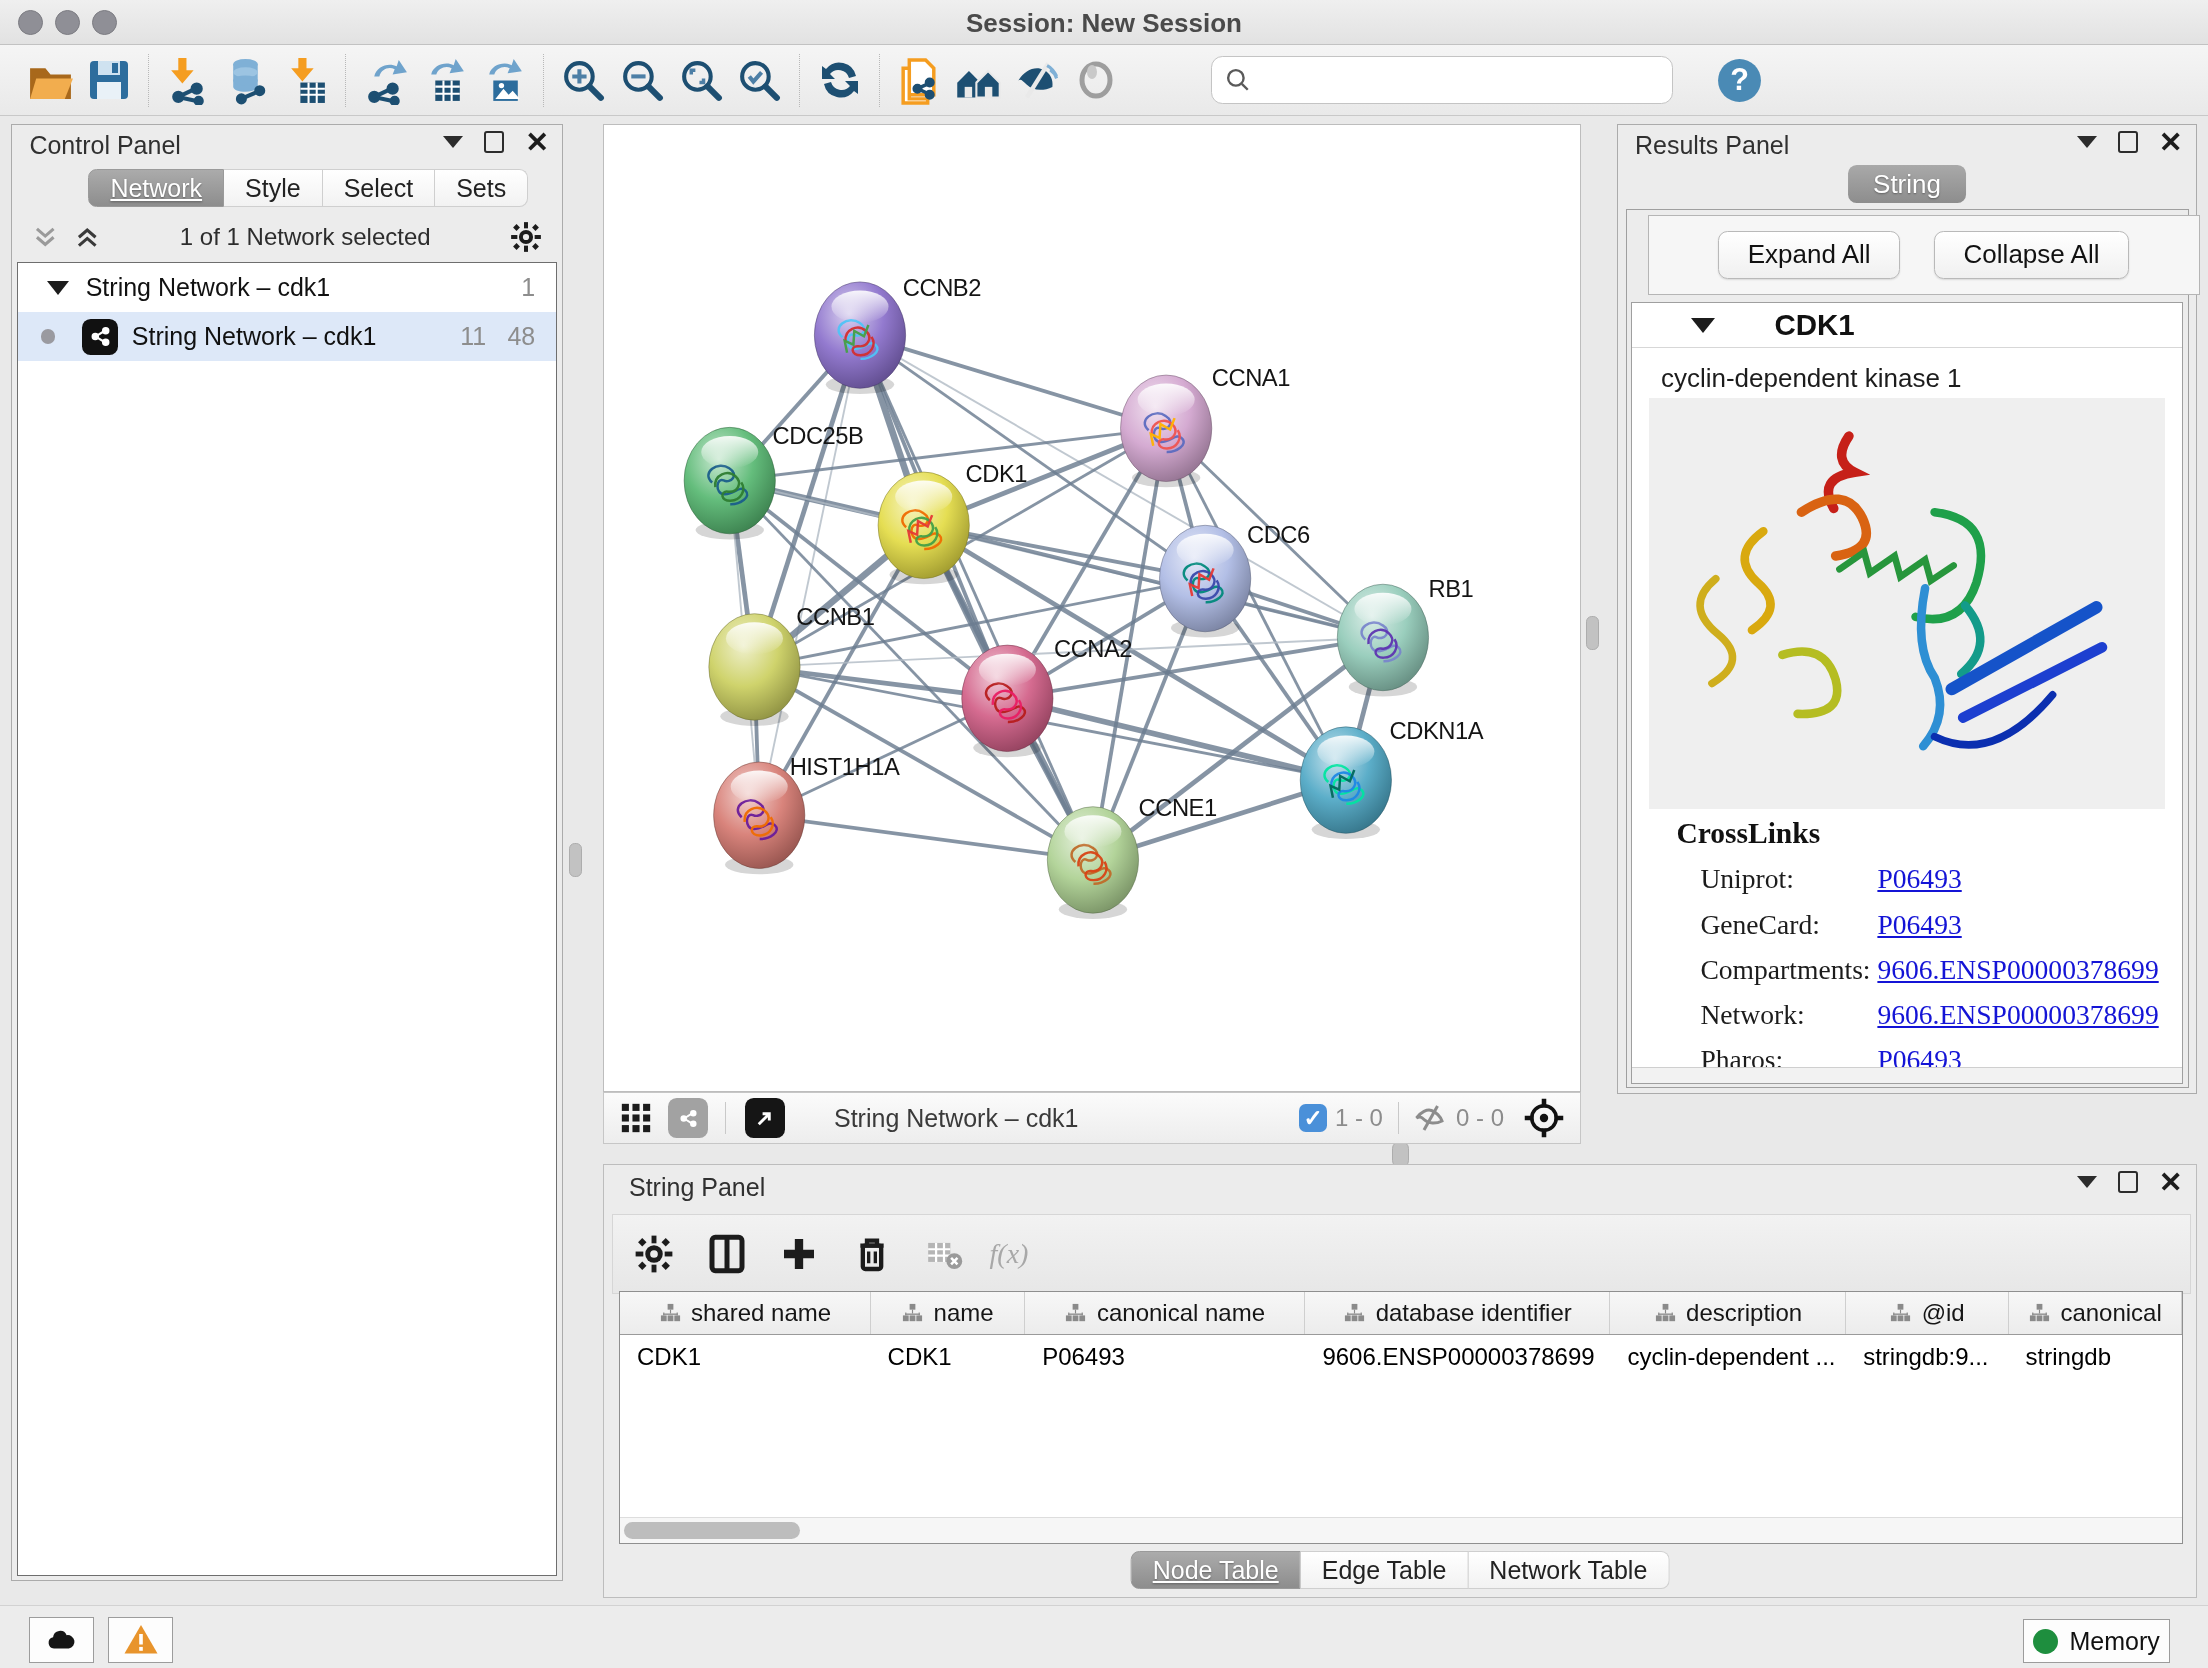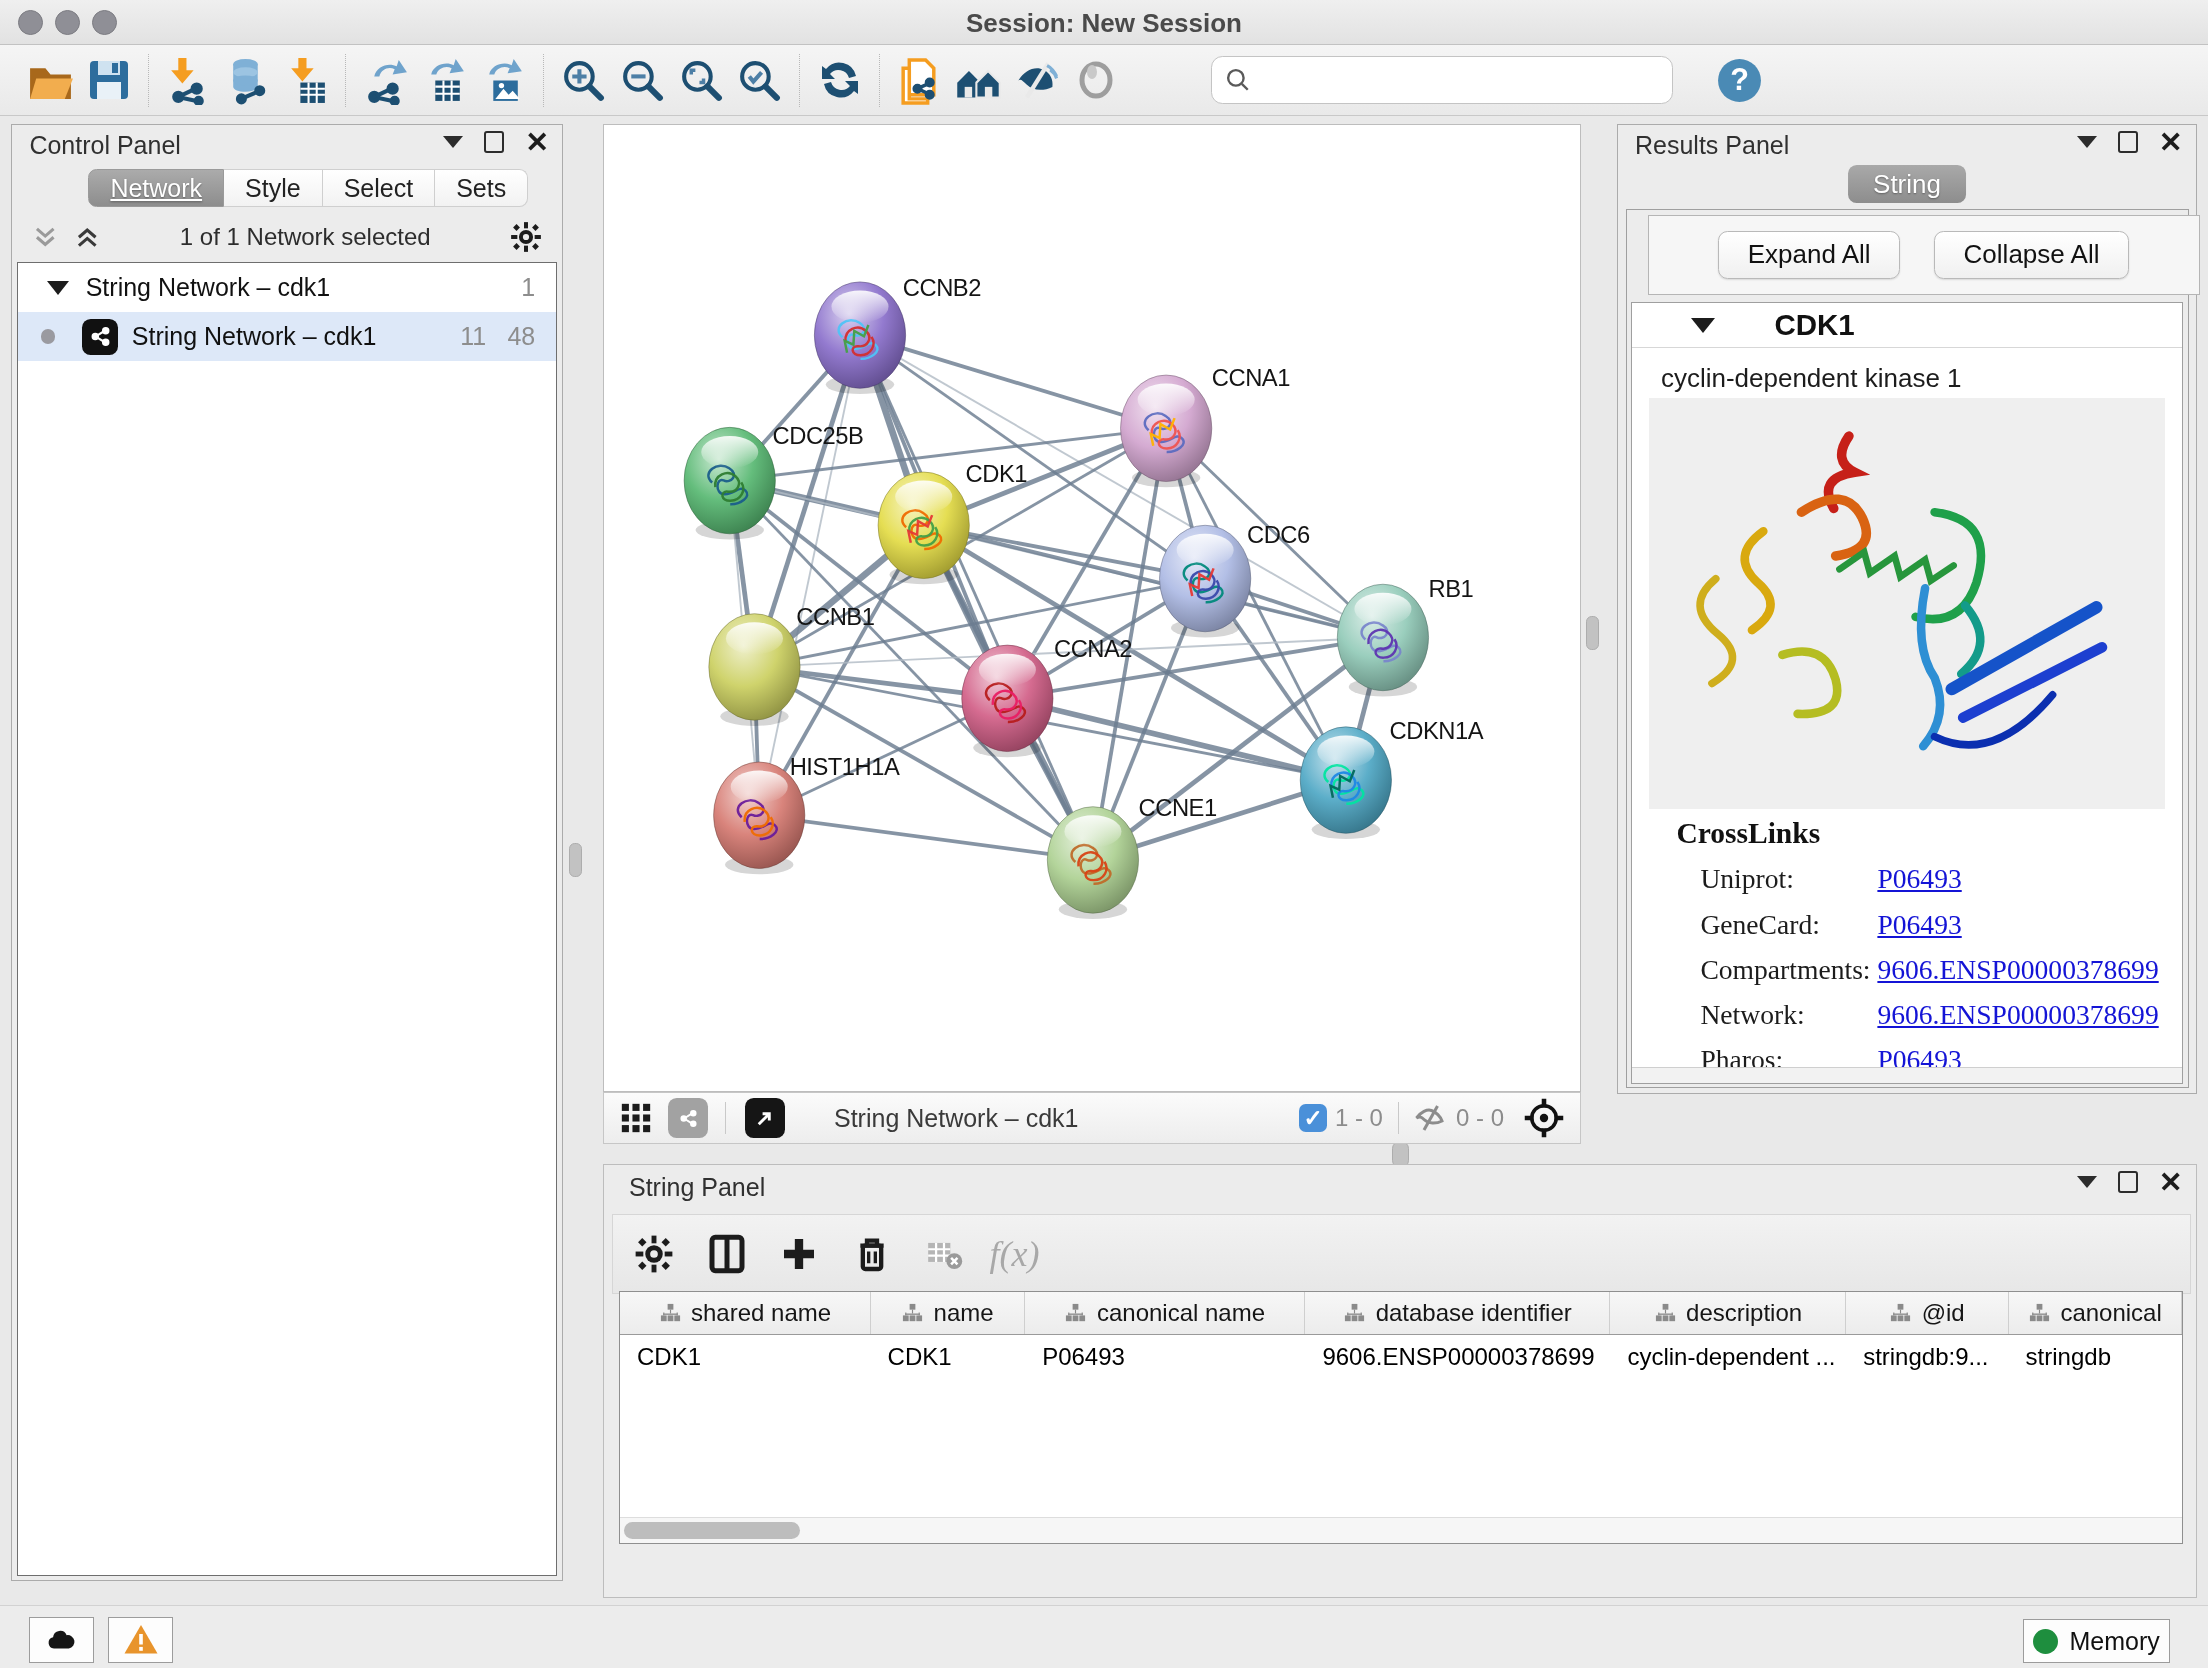--- a/index.html
+++ b/index.html
@@ -79,21 +79,21 @@
   .xl-row{display:flex;margin:13.3px 0 0 68px;font-size:27.6px;}
   .xl-label{width:177px;color:#1c1c1c;}
   .xl-link{color:#1414d6;text-decoration:underline;cursor:pointer;}
   .gene-foot{position:absolute;left:0;bottom:0;width:100%;height:15px;background:#f2f2f2;border-top:1px solid #cfcfcf;}
 
   
   .table-panel{position:absolute;left:603px;top:1164px;width:1594px;height:434px;background:#ececec;border:1px solid #bdbdbd;box-sizing:border-box;}
   .tp-header{position:relative;height:40px;padding:7.6px 0 0 25px;}
   .tp-toolbar{position:absolute;left:7.6px;top:49px;width:1579px;height:80px;background:linear-gradient(#f2f2f2,#e7e7e7);border:1px solid #d6d6d6;display:flex;align-items:center;box-sizing:border-box;}
   .tpbtn{width:61px;height:61px;display:flex;align-items:center;justify-content:center;margin-left:11.4px;cursor:pointer;}
-  .fx{font-family:"Liberation Serif",serif;font-style:italic;font-size:36px;color:#a8a8a8;margin-left:15px;}
+  .fx{font-family:"Liberation Serif",serif;font-style:italic;font-size:28px;color:#a8a8a8;margin-left:15px;}
   .dtable{position:absolute;left:15px;top:126px;width:1564px;height:253px;background:#fff;border:1.9px solid #8f8f8f;box-sizing:border-box;overflow:hidden;}
   .dt-headrow{display:flex;height:42px;background:linear-gradient(#f7f7f7,#ececec);border-bottom:1.9px solid #9a9a9a;}
   .dt-h{display:flex;align-items:center;justify-content:center;gap:9.5px;font-size:24px;color:#161616;border-right:1px solid #cfcfcf;box-sizing:border-box;overflow:hidden;white-space:nowrap;}
   .dt-row{display:flex;height:44px;}
   .dt-c{display:flex;align-items:center;font-size:24px;color:#000;padding-left:17px;box-sizing:border-box;overflow:hidden;white-space:nowrap;}
   .dt-scroll{position:absolute;left:0;bottom:0;width:100%;height:25px;background:#f6f6f6;border-top:1px solid #ddd;}
   .dt-thumb{position:absolute;left:3.8px;top:3.8px;width:176px;height:17px;border-radius:8.6px;background:#bdbdbd;cursor:pointer;}
   .tp-tabs{position:absolute;left:50%;transform:translateX(-50%);bottom:7.6px;}
 
   
@@ -827,20 +827,25 @@
           <div class="dt-c" style="width: 283px;">P06493</div>
           <div class="dt-c" style="width: 308px;">9606.ENSP00000378699</div>
           <div class="dt-c" style="width: 238px;">cyclin-dependent ...</div>
           <div class="dt-c" style="width: 164px;">stringdb:9...</div>
           <div class="dt-c" style="width: 175px;">stringdb</div>
         </div>
       <div class="dt-scroll">
         <div class="dt-thumb"></div>
       </div>
     </div>
+    <div class="tp-tabs seg" id="tp-tabs">
+        <div class="tab sel">Node Table</div>
+        <div class="tab">Edge Table</div>
+        <div class="tab">Network Table</div>
+      </div>
   </div>
 
   <div class="statusbar">
     <div class="sb-btn" style="left:28.5px">
       <svg width="34" height="34" viewBox="0 0 24 24">
           <path d="M7 18a4 4 0 0 1-.6-7.9A5 5 0 0 1 16 8.6 4 4 0 0 1 17.5 18z" fill="#151515"></path>
         </svg>
     </div>
     <div class="sb-btn" style="left:108px">
       <svg width="36" height="36" viewBox="0 0 24 24">

